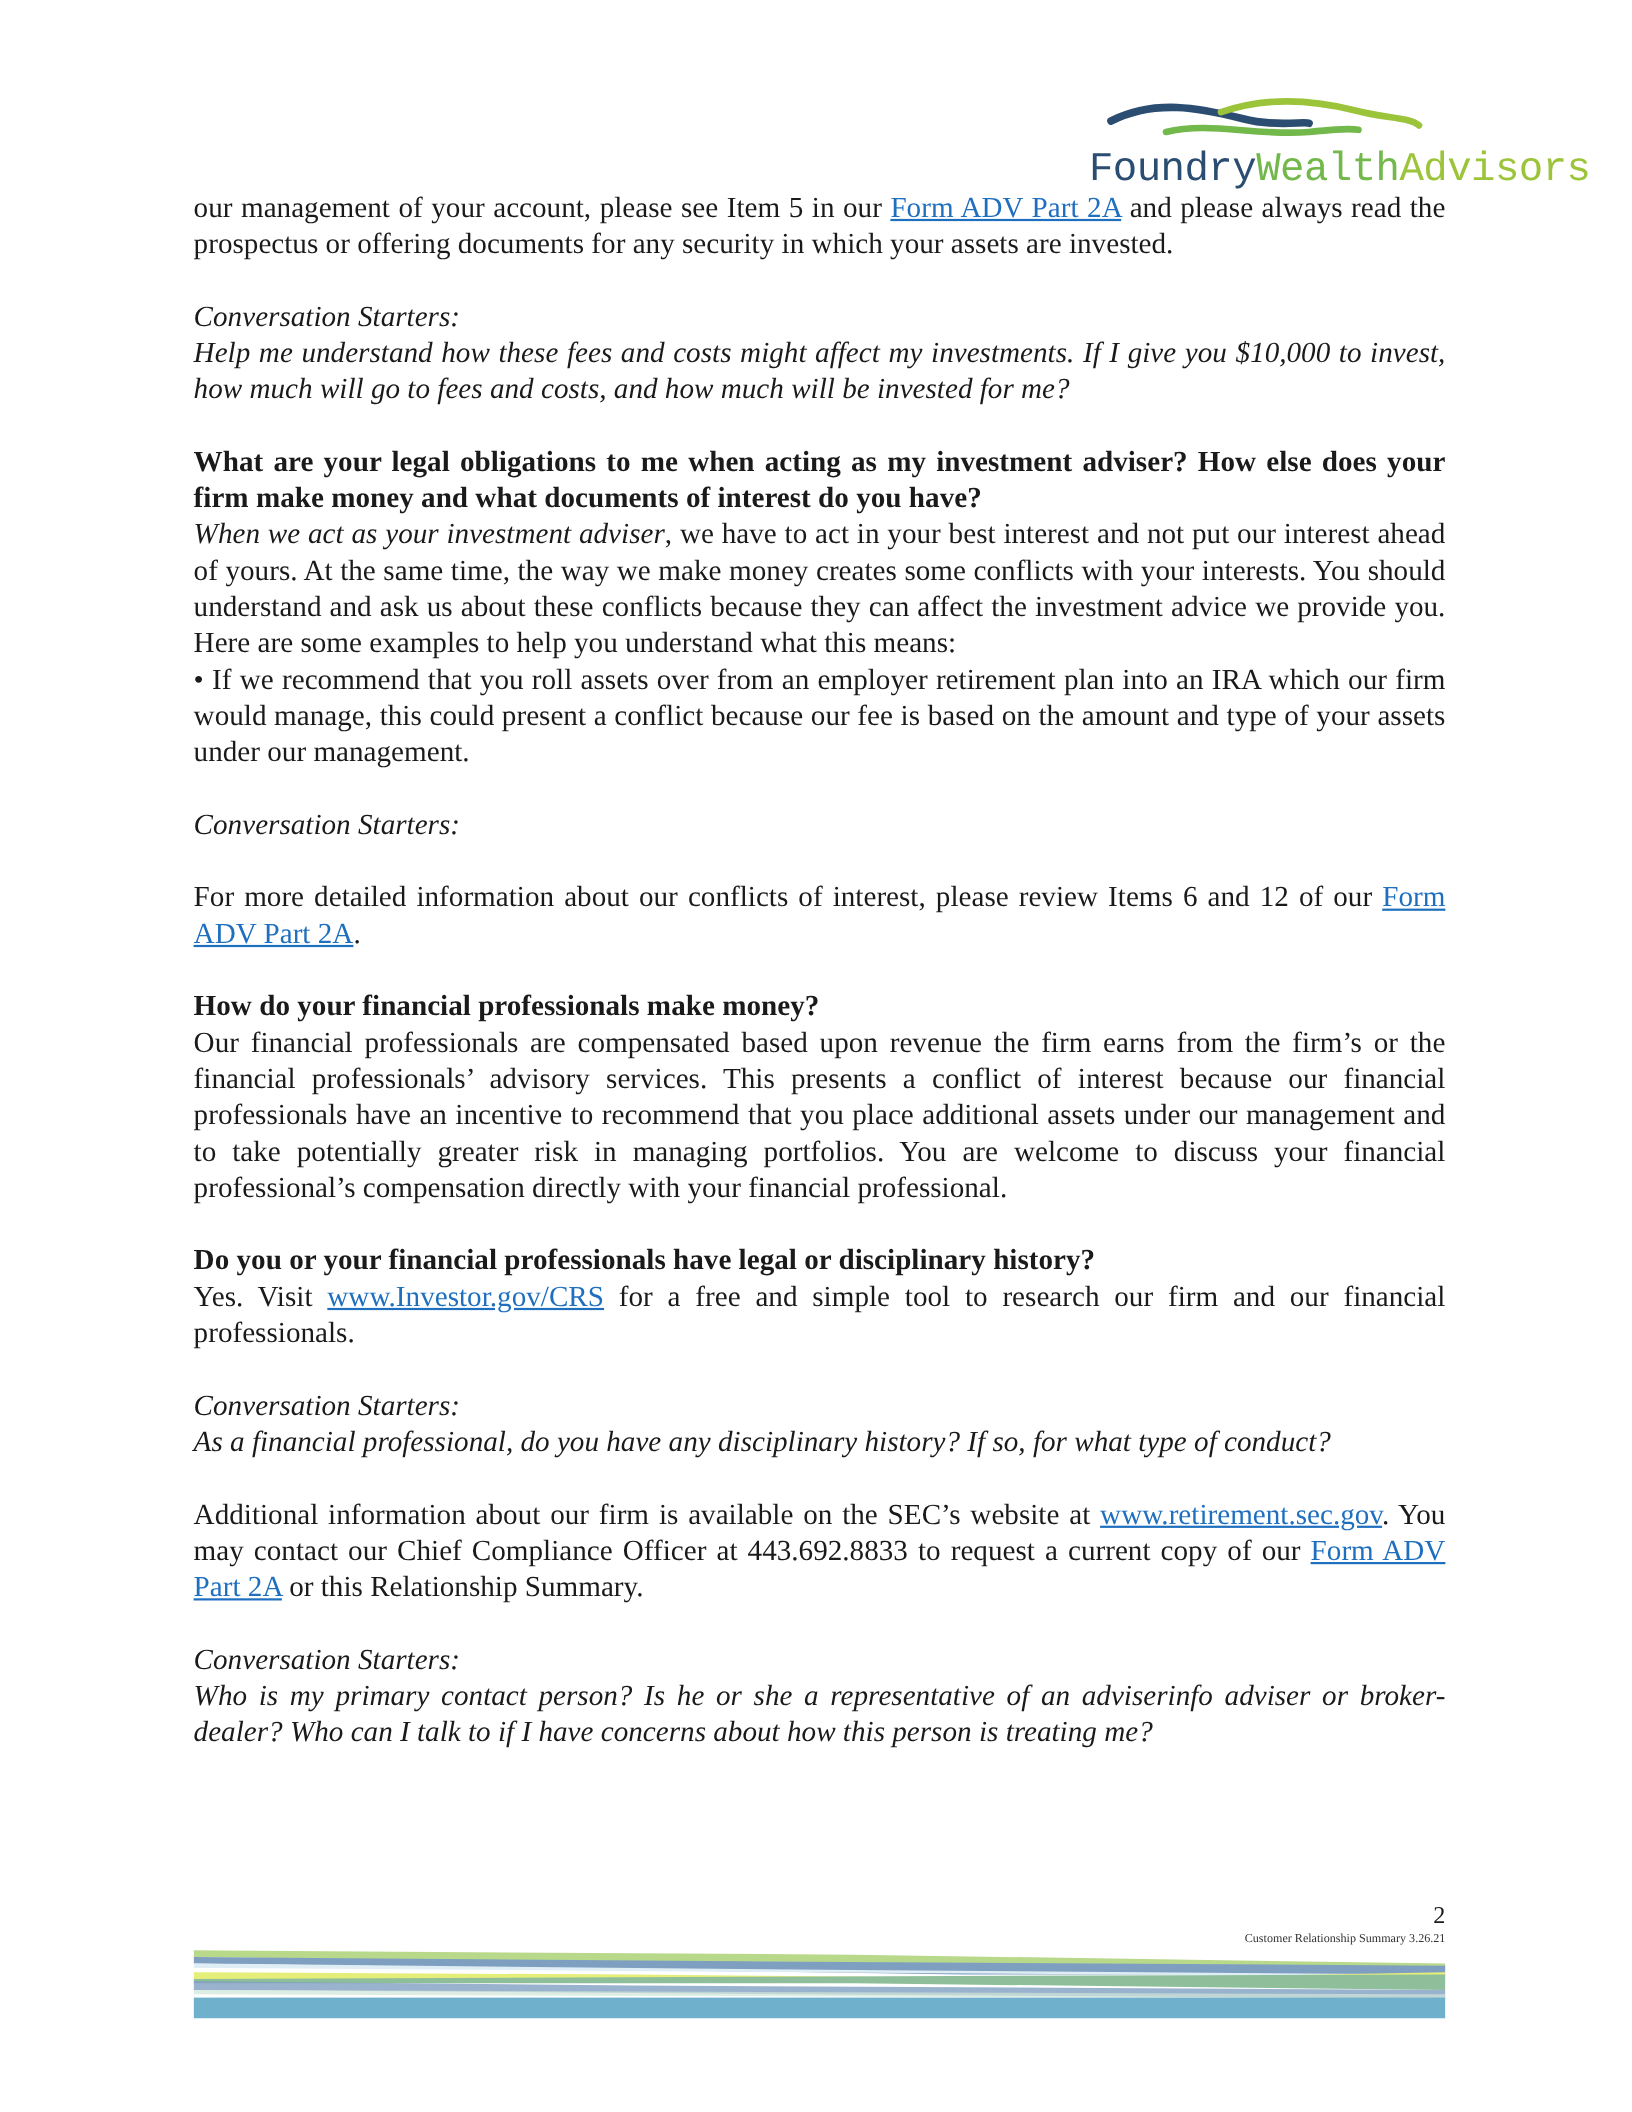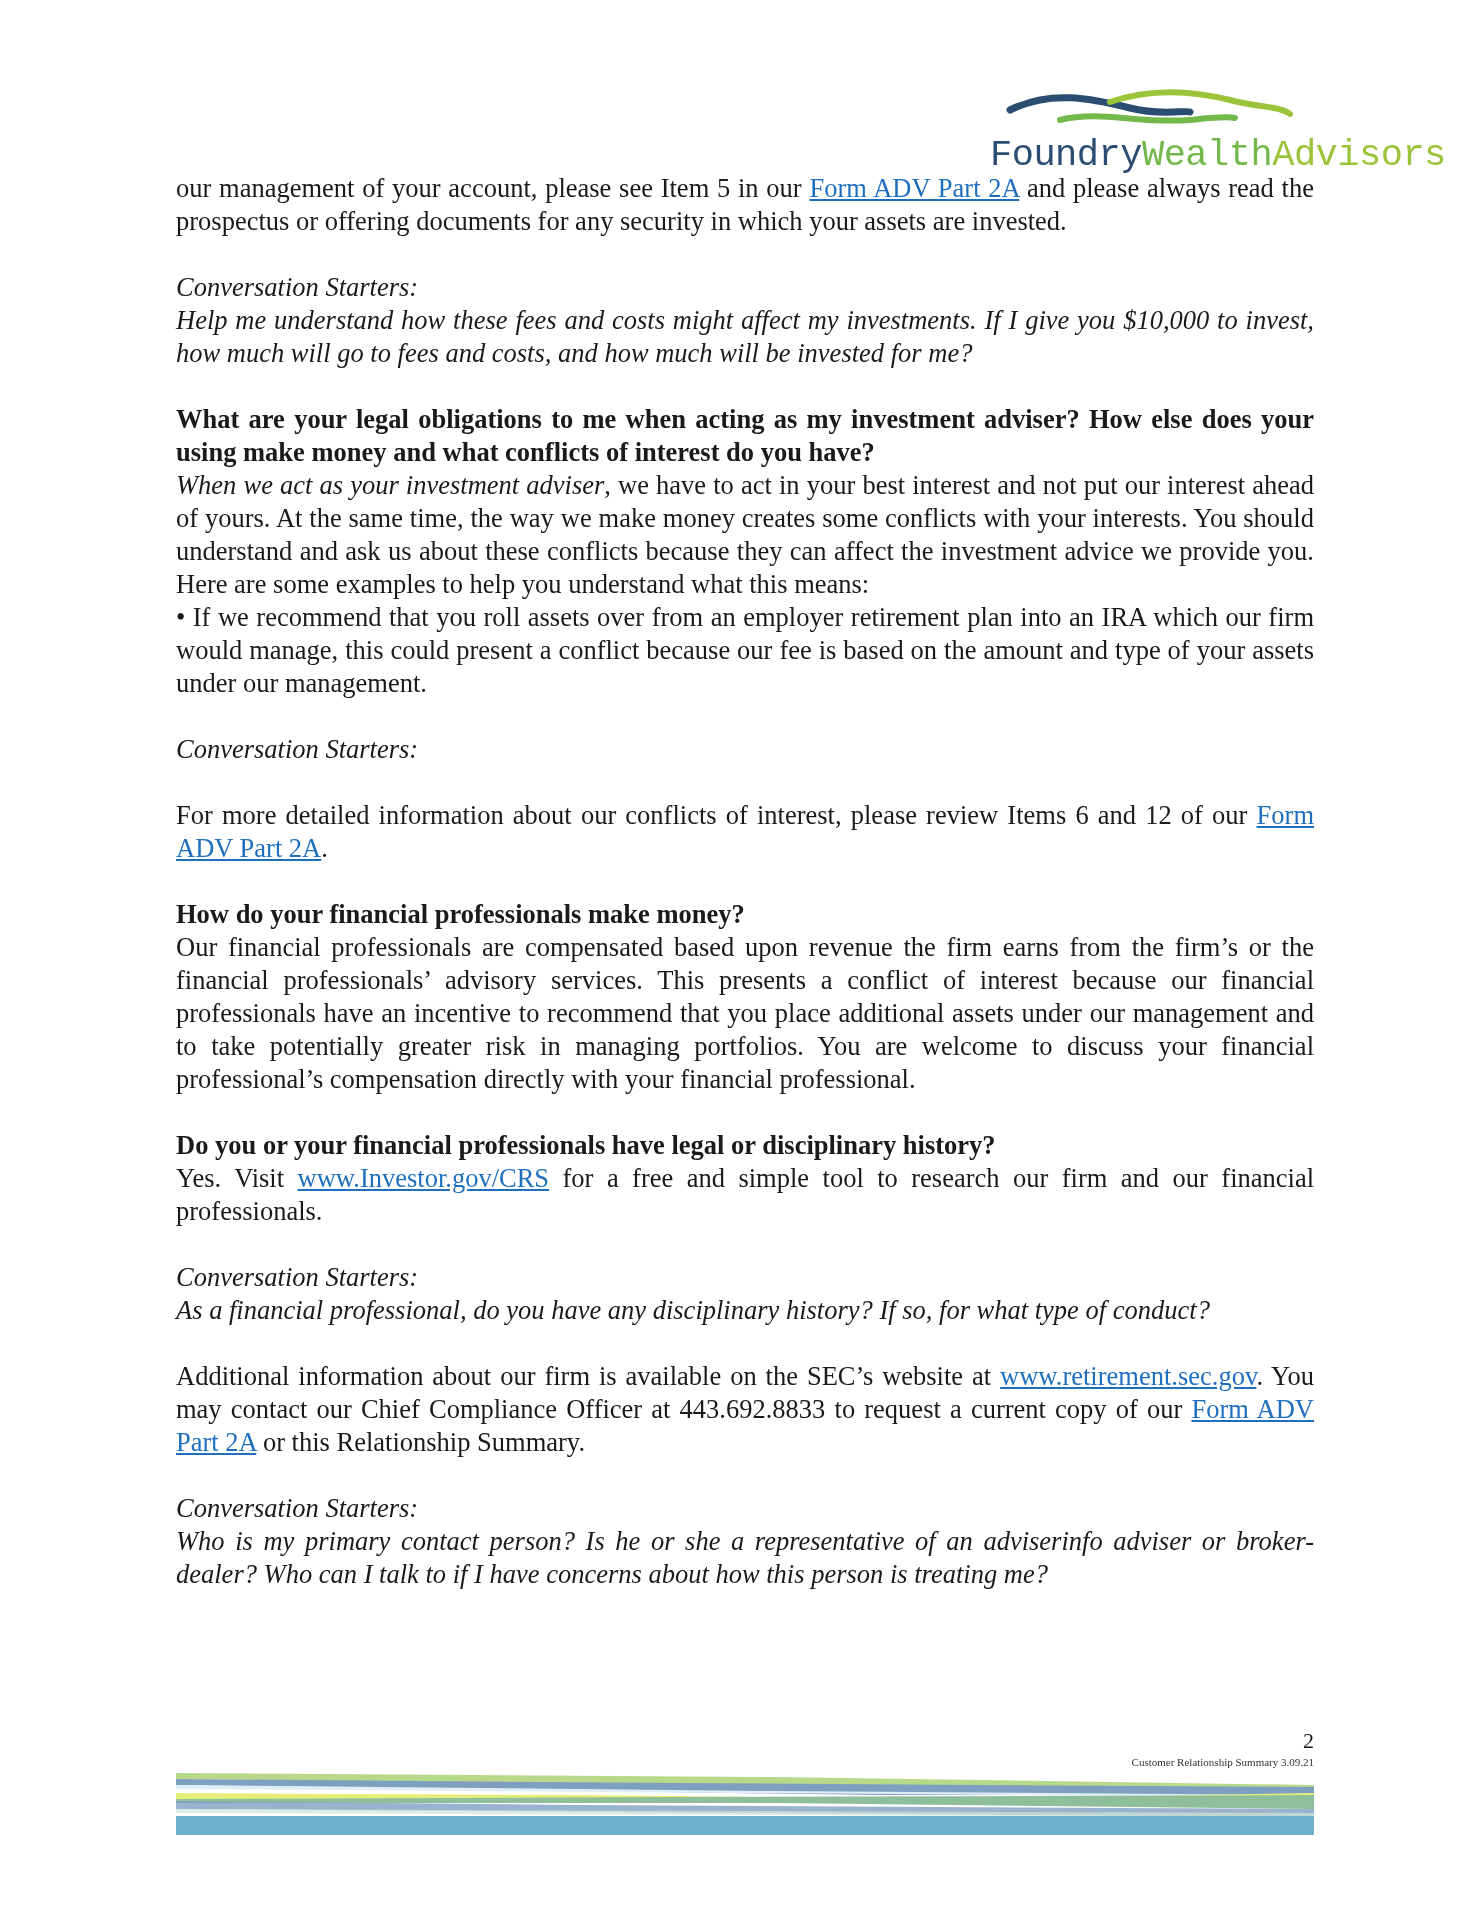--- a/index.html
+++ b/index.html
@@ -37,21 +37,21 @@
 
 <div class="content">
   <p>
     <span>our management of your account, please see Item 5 in our </span><a class="link" href="#">Form ADV Part 2A</a><span> and please always read the prospectus or offering documents for any security in which your assets are invested.</span>
   </p>
   <div class="gap"></div>
   <p class="ital">Conversation Starters:</p>
   <p class="ital">Help me understand how these fees and costs might affect my investments. If I give you $10,000 to invest, how much will go to fees and costs, and how much will be invested for me?</p>
   <div class="gap"></div>
 
-  <p class="bold">What are your legal obligations to me when acting as my investment adviser? How else does your using make money and what conflicts of interest do you have?</p>
+  <p class="bold">What are your legal obligations to me when acting as my investment adviser? How else does your firm make money and what documents of interest do you have?</p>
   <p>
     <span class="ital">When we act as your investment adviser</span><span>, we have to act in your best interest and not put our interest ahead of yours. At the same time, the way we make money creates some conflicts with your interests. You should understand and ask us about these conflicts because they can affect the investment advice we provide you. Here are some examples to help you understand what this means:</span>
   </p>
   <p>• If we recommend that you roll assets over from an employer retirement plan into an IRA which our firm would manage, this could present a conflict because our fee is based on the amount and type of your assets under our management.</p>
   <div class="gap"></div>
   <p class="ital">Conversation Starters:</p>
   <div class="gap"></div>
   <p>
     <span>For more detailed information about our conflicts of interest, please review Items 6 and 12 of our </span><a class="link" href="#">Form ADV Part 2A</a><span>.</span>
   </p>
@@ -72,21 +72,21 @@
 
   <p>
     <span>Additional information about our firm is available on the SEC’s website at </span><a class="link" href="#">www.retirement.sec.gov</a><span>. You may contact our Chief Compliance Officer at 443.692.8833 to request a current copy of our </span><a class="link" href="#">Form ADV Part 2A</a><span> or this Relationship Summary.</span>
   </p>
   <div class="gap"></div>
   <p class="ital">Conversation Starters:</p>
   <p class="ital">Who is my primary contact person? Is he or she a representative of an adviserinfo adviser or broker-dealer? Who can I talk to if I have concerns about how this person is treating me?</p>
 </div>
 
 <div class="page-num">2</div>
-<div class="footer-note">Customer Relationship Summary 3.09.21</div>
+<div class="footer-note">Customer Relationship Summary 3.26.21</div>
 
 <div class="footer-bands">
   <svg width="1138" height="70" viewBox="0 0 1138 70" preserveAspectRatio="none">
     <polygon points="0,8 600,12 1138,20 1138,26 600,22 0,14" fill="#b9d98a"></polygon>
     <polygon points="0,14 500,18 1138,22 1138,30 700,30 0,20" fill="#7f9fc0"></polygon>
     <polygon points="0,20 600,26 1138,30 1138,32 0,24" fill="#dfeef5"></polygon>
     <polygon points="0,28 400,30 800,34 1138,28 1138,34 0,34" fill="#e6ee7a"></polygon>
     <polygon points="0,34 500,32 1138,30 1138,44 600,38 0,38" fill="#8fbf9a"></polygon>
     <polygon points="0,36 400,40 1138,44 1138,52 0,44" fill="#7f9fc0" opacity="0.8"></polygon>
     <polygon points="0,44 1138,48 1138,52 0,48" fill="#cfe6d8" opacity="0.7"></polygon>

